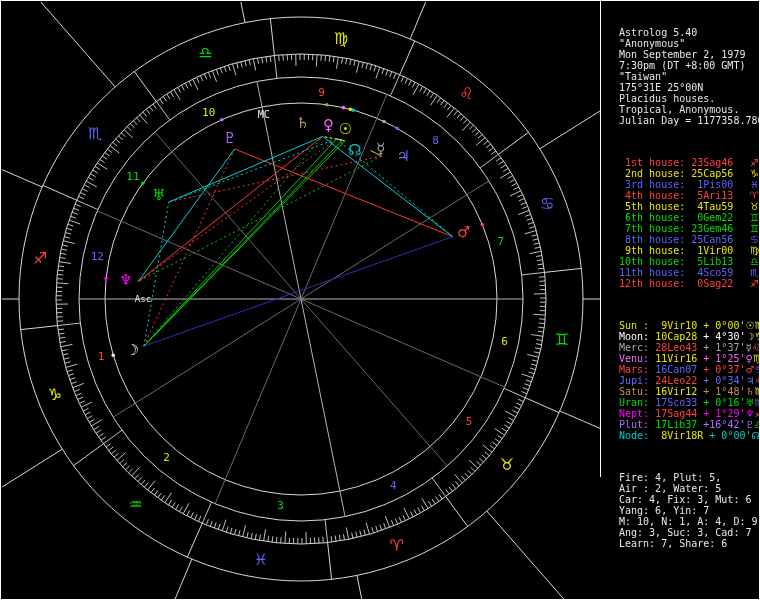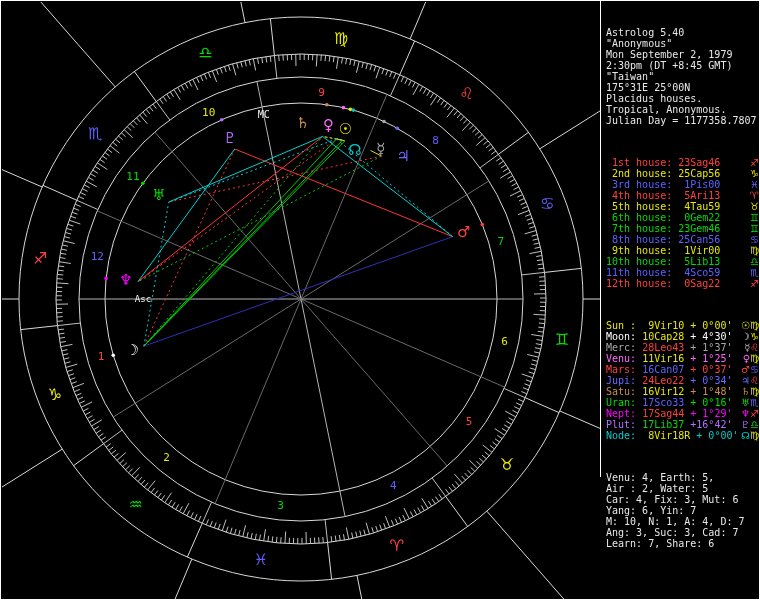--- a/index.html
+++ b/index.html
@@ -1,21 +1,21 @@
 <!DOCTYPE html>
 <html><head>
 <meta charset="utf-8">
 <title>Astrolog 5.40</title>
 <style>
   *{box-sizing:border-box;margin:0;padding:0}
   body{background:#1a1a1a;font-family:"DejaVu Sans Mono",monospace}
   #window{position:relative;width:760px;height:600px;background:#000;border:1px solid #ffffff;overflow:hidden}
   #chart{position:absolute;left:0;top:0;width:600px;height:600px}
   #sidebar{position:absolute;left:599px;top:0;width:161px;height:476px;border-left:1px solid #ffffff;
-           padding:4px 2px 0 5px;font:10px/11px "DejaVu Sans Mono",monospace;color:#e8e8e8;white-space:pre}
+           padding:4px 2px 0 18px;font:10px/11px "DejaVu Sans Mono",monospace;color:#e8e8e8;white-space:pre}
   #sb-header,#sb-houses,#sb-planets{margin-bottom:9px}
   .row{display:flex;justify-content:space-between;align-items:center;height:11px}
   .g{font-family:"DejaVu Sans",sans-serif;font-size:10px}
   svg text{user-select:none}
 </style>
 </head>
 <body>
 
 <div id="window">
   <div id="chart">
@@ -505,18 +505,18 @@
           <circle cx="352.26993081519635" cy="109.09829452179477" r="1.8" fill="#00cccc"></circle>
           <text x="353.9536602798112" y="149.49746620878577" fill="#00cccc" font-size="15" text-anchor="middle" dominant-baseline="central" font-family="&quot;DejaVu Sans&quot;, sans-serif">☊</text>
         </g>
         <g>
           <text x="262.6796099585953" y="113.74151719077514" fill="#f0f0f0" font-size="10" text-anchor="middle" dominant-baseline="central" font-family="&quot;DejaVu Sans Mono&quot;, monospace">MC</text>
           <text x="142" y="298" fill="#f0f0f0" font-size="9" text-anchor="middle" dominant-baseline="central" font-family="&quot;DejaVu Sans Mono&quot;, monospace">Asc</text>
         </g>
       </svg>
   </div>
   <div id="sidebar">
-    <div id="sb-header"><div class="ln">Astrolog 5.40</div><div class="ln">"Anonymous"</div><div class="ln">Mon September 2, 1979</div><div class="ln">2:30pm (DT +8:45 GMT)</div><div class="ln">"Taiwan"</div><div class="ln">175°31E 25°00N</div><div class="ln">Placidus houses.</div><div class="ln">Tropical, Anonymous.</div><div class="ln">Julian Day = 1177358.7807</div></div>
+    <div id="sb-header"><div class="ln">Astrolog 5.40</div><div class="ln">"Anonymous"</div><div class="ln">Mon September 2, 1979</div><div class="ln">7:30pm (DT +8:00 GMT)</div><div class="ln">"Taiwan"</div><div class="ln">175°31E 25°00N</div><div class="ln">Placidus houses.</div><div class="ln">Tropical, Anonymous.</div><div class="ln">Julian Day = 1177358.7807</div></div>
     <div id="sb-houses"><div class="row"><span style="color: rgb(255, 64, 64);"><span> 1st house: </span><span>23Sag46</span></span><span class="g" style="color: rgb(255, 64, 64);">♐</span></div><div class="row"><span style="color: rgb(232, 232, 0);"><span> 2nd house: </span><span>25Cap56</span></span><span class="g" style="color: rgb(232, 232, 0);">♑</span></div><div class="row"><span style="color: rgb(96, 96, 255);"><span> 3rd house: </span><span> 1Pis00</span></span><span class="g" style="color: rgb(96, 96, 255);">♓</span></div><div class="row"><span style="color: rgb(255, 64, 64);"><span> 4th house: </span><span> 5Ari13</span></span><span class="g" style="color: rgb(255, 64, 64);">♈</span></div><div class="row"><span style="color: rgb(232, 232, 0);"><span> 5th house: </span><span> 4Tau59</span></span><span class="g" style="color: rgb(232, 232, 0);">♉</span></div><div class="row"><span style="color: rgb(0, 221, 0);"><span> 6th house: </span><span> 0Gem22</span></span><span class="g" style="color: rgb(0, 221, 0);">♊</span></div><div class="row"><span style="color: rgb(0, 221, 0);"><span> 7th house: </span><span>23Gem46</span></span><span class="g" style="color: rgb(0, 221, 0);">♊</span></div><div class="row"><span style="color: rgb(96, 96, 255);"><span> 8th house: </span><span>25Can56</span></span><span class="g" style="color: rgb(96, 96, 255);">♋</span></div><div class="row"><span style="color: rgb(232, 232, 0);"><span> 9th house: </span><span> 1Vir00</span></span><span class="g" style="color: rgb(232, 232, 0);">♍</span></div><div class="row"><span style="color: rgb(0, 221, 0);"><span>10th house: </span><span> 5Lib13</span></span><span class="g" style="color: rgb(0, 221, 0);">♎</span></div><div class="row"><span style="color: rgb(96, 96, 255);"><span>11th house: </span><span> 4Sco59</span></span><span class="g" style="color: rgb(96, 96, 255);">♏</span></div><div class="row"><span style="color: rgb(255, 64, 64);"><span>12th house: </span><span> 0Sag22</span></span><span class="g" style="color: rgb(255, 64, 64);">♐</span></div></div>
     <div id="sb-planets"><div class="row"><span><span style="color: rgb(232, 232, 0);">Sun : </span><span style="color: rgb(232, 232, 0);"> 9Vir10</span><span style="color: rgb(232, 232, 0);"> + 0°00'</span></span><span class="g"><span style="color: rgb(232, 232, 0);">☉</span><span style="color: rgb(232, 232, 0);">♍</span></span></div><div class="row"><span><span style="color: rgb(255, 255, 255);">Moon: </span><span style="color: rgb(232, 232, 0);">10Cap28</span><span style="color: rgb(255, 255, 255);"> + 4°30'</span></span><span class="g"><span style="color: rgb(255, 255, 255);">☽</span><span style="color: rgb(232, 232, 0);">♑</span></span></div><div class="row"><span><span style="color: rgb(168, 168, 168);">Merc: </span><span style="color: rgb(255, 64, 64);">28Leo43</span><span style="color: rgb(168, 168, 168);"> + 1°37'</span></span><span class="g"><span style="color: rgb(168, 168, 168);">☿</span><span style="color: rgb(255, 64, 64);">♌</span></span></div><div class="row"><span><span style="color: rgb(255, 102, 255);">Venu: </span><span style="color: rgb(232, 232, 0);">11Vir16</span><span style="color: rgb(255, 102, 255);"> + 1°25'</span></span><span class="g"><span style="color: rgb(255, 102, 255);">♀</span><span style="color: rgb(232, 232, 0);">♍</span></span></div><div class="row"><span><span style="color: rgb(255, 64, 64);">Mars: </span><span style="color: rgb(96, 96, 255);">16Can07</span><span style="color: rgb(255, 64, 64);"> + 0°37'</span></span><span class="g"><span style="color: rgb(255, 64, 64);">♂</span><span style="color: rgb(96, 96, 255);">♋</span></span></div><div class="row"><span><span style="color: rgb(104, 104, 255);">Jupi: </span><span style="color: rgb(255, 64, 64);">24Leo22</span><span style="color: rgb(104, 104, 255);"> + 0°34'</span></span><span class="g"><span style="color: rgb(104, 104, 255);">♃</span><span style="color: rgb(255, 64, 64);">♌</span></span></div><div class="row"><span><span style="color: rgb(200, 144, 80);">Satu: </span><span style="color: rgb(232, 232, 0);">16Vir12</span><span style="color: rgb(200, 144, 80);"> + 1°48'</span></span><span class="g"><span style="color: rgb(200, 144, 80);">♄</span><span style="color: rgb(232, 232, 0);">♍</span></span></div><div class="row"><span><span style="color: rgb(0, 221, 0);">Uran: </span><span style="color: rgb(96, 96, 255);">17Sco33</span><span style="color: rgb(0, 221, 0);"> + 0°16'</span></span><span class="g"><span style="color: rgb(0, 221, 0);">♅</span><span style="color: rgb(96, 96, 255);">♏</span></span></div><div class="row"><span><span style="color: rgb(255, 0, 255);">Nept: </span><span style="color: rgb(255, 64, 64);">17Sag44</span><span style="color: rgb(255, 0, 255);"> + 1°29'</span></span><span class="g"><span style="color: rgb(255, 0, 255);">♆</span><span style="color: rgb(255, 64, 64);">♐</span></span></div><div class="row"><span><span style="color: rgb(176, 112, 255);">Plut: </span><span style="color: rgb(0, 221, 0);">17Lib37</span><span style="color: rgb(176, 112, 255);"> +16°42'</span></span><span class="g"><span style="color: rgb(176, 112, 255);">♇</span><span style="color: rgb(0, 221, 0);">♎</span></span></div><div class="row"><span><span style="color: rgb(0, 204, 204);">Node: </span><span style="color: rgb(232, 232, 0);"> 8Vir18R</span><span style="color: rgb(0, 204, 204);"> + 0°00'</span></span><span class="g"><span style="color: rgb(0, 204, 204);">☊</span><span style="color: rgb(232, 232, 0);">♍</span></span></div></div>
-    <div id="sb-summary"><div class="ln">Venu: 4, Earth: 5,</div><div class="ln">Air : 2, Water: 5</div><div class="ln">Car: 4, Fix: 3, Mut: 6</div><div class="ln">Yang: 6, Yin: 7</div><div class="ln">M: 10, N: 1, A: 4, D: 7</div><div class="ln">Ang: 3, Suc: 3, Cad: 7</div><div class="ln">Learn: 7, Share: 6</div></div>
+    <div id="sb-summary"><div class="ln">Fire: 4, Plut: 5,</div><div class="ln">Air : 2, Water: 5</div><div class="ln">Car: 4, Fix: 3, Mut: 6</div><div class="ln">Yang: 6, Yin: 7</div><div class="ln">M: 10, N: 1, A: 4, D: 9</div><div class="ln">Ang: 3, Suc: 3, Cad: 7</div><div class="ln">Learn: 7, Share: 6</div></div>
   </div>
 </div>
 
 </body></html>

